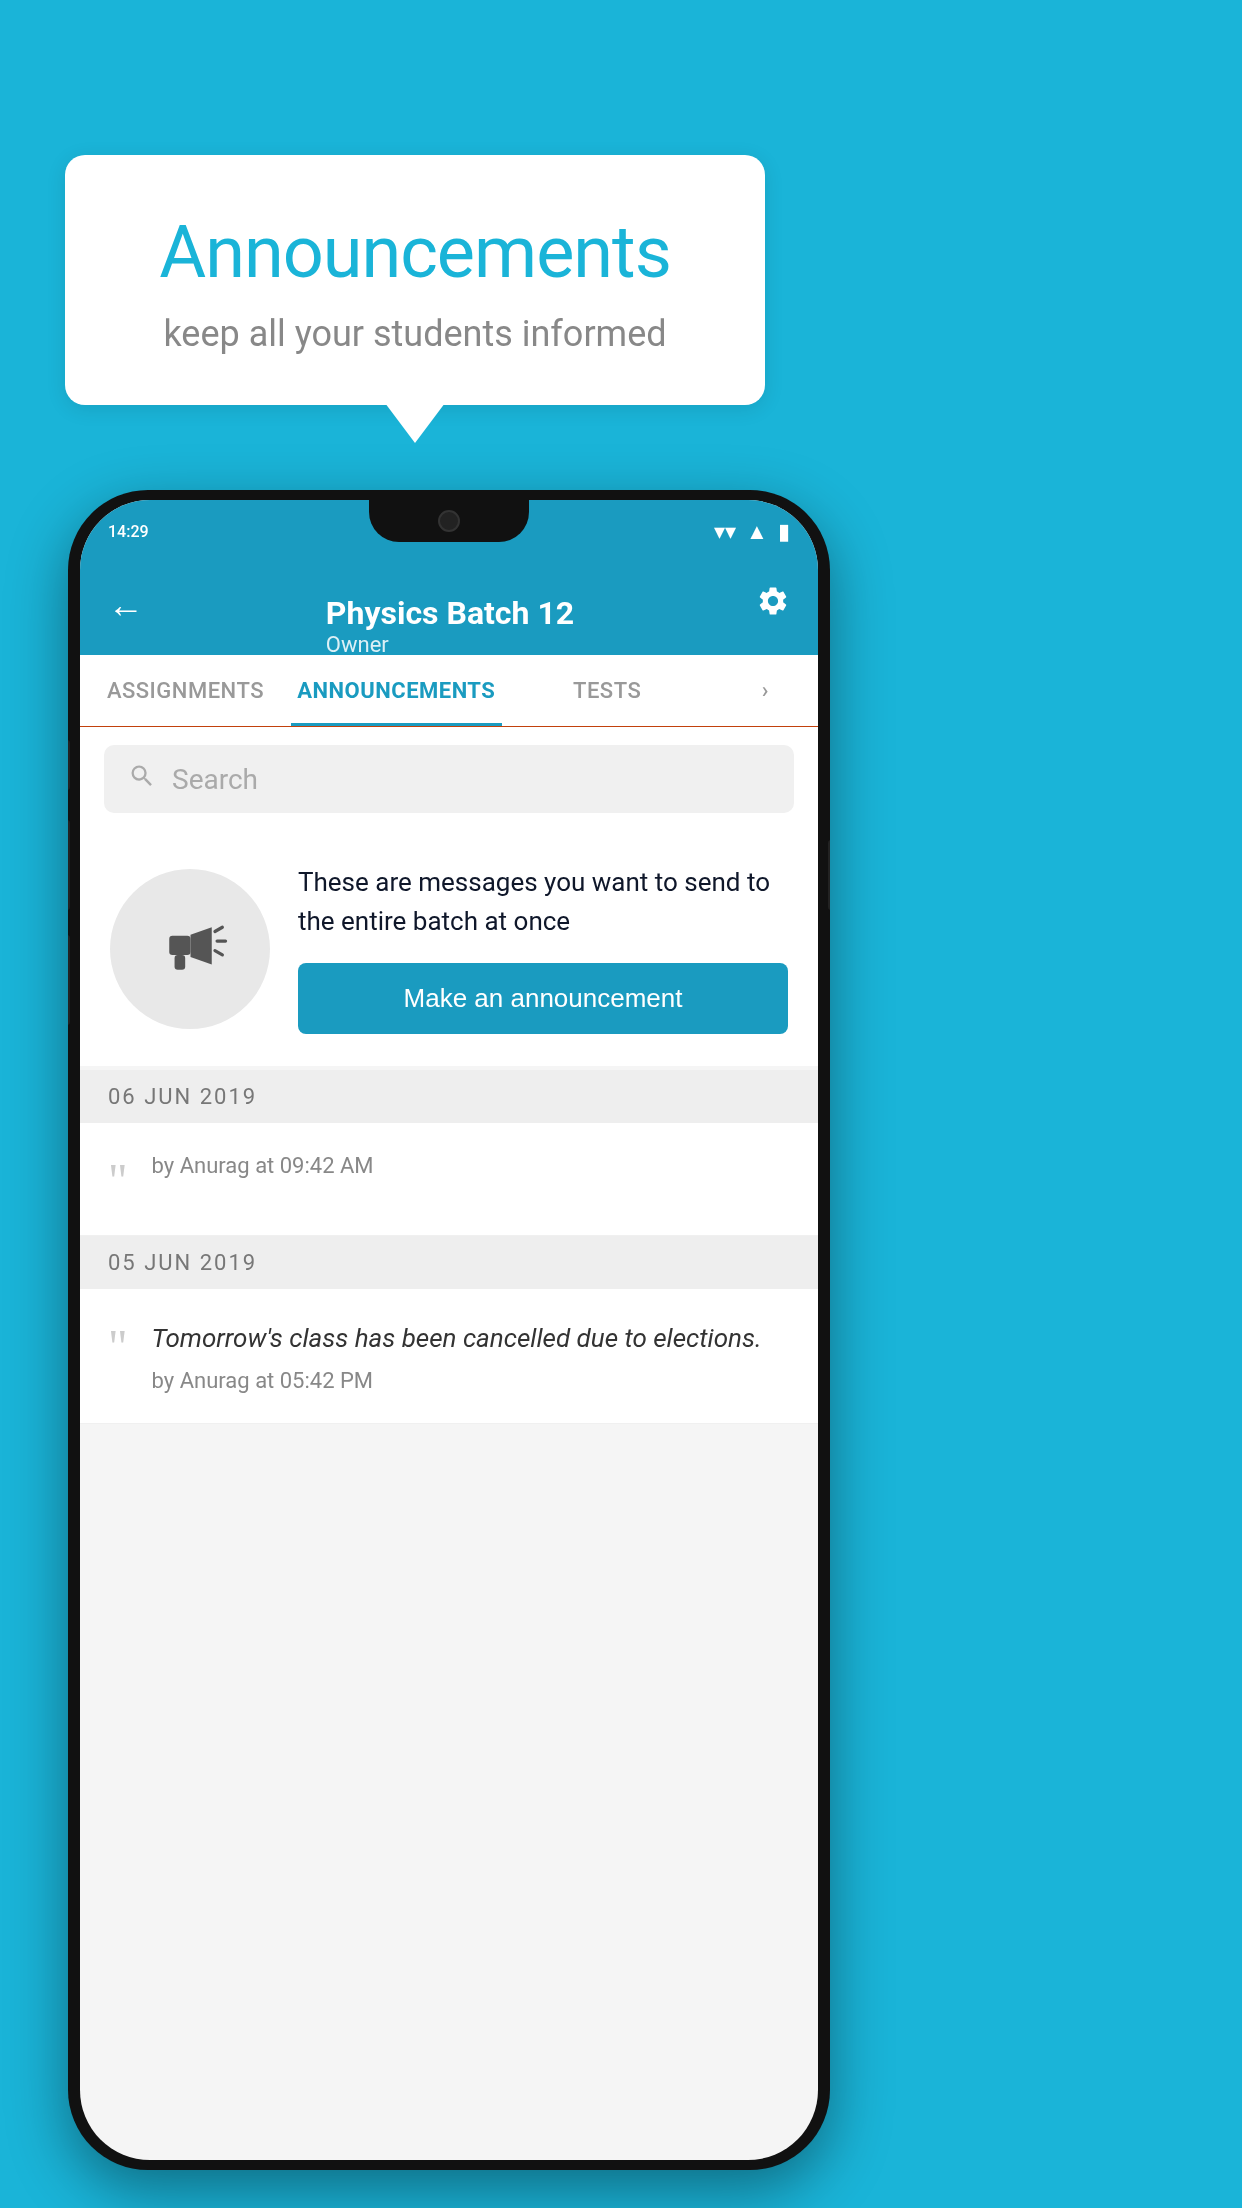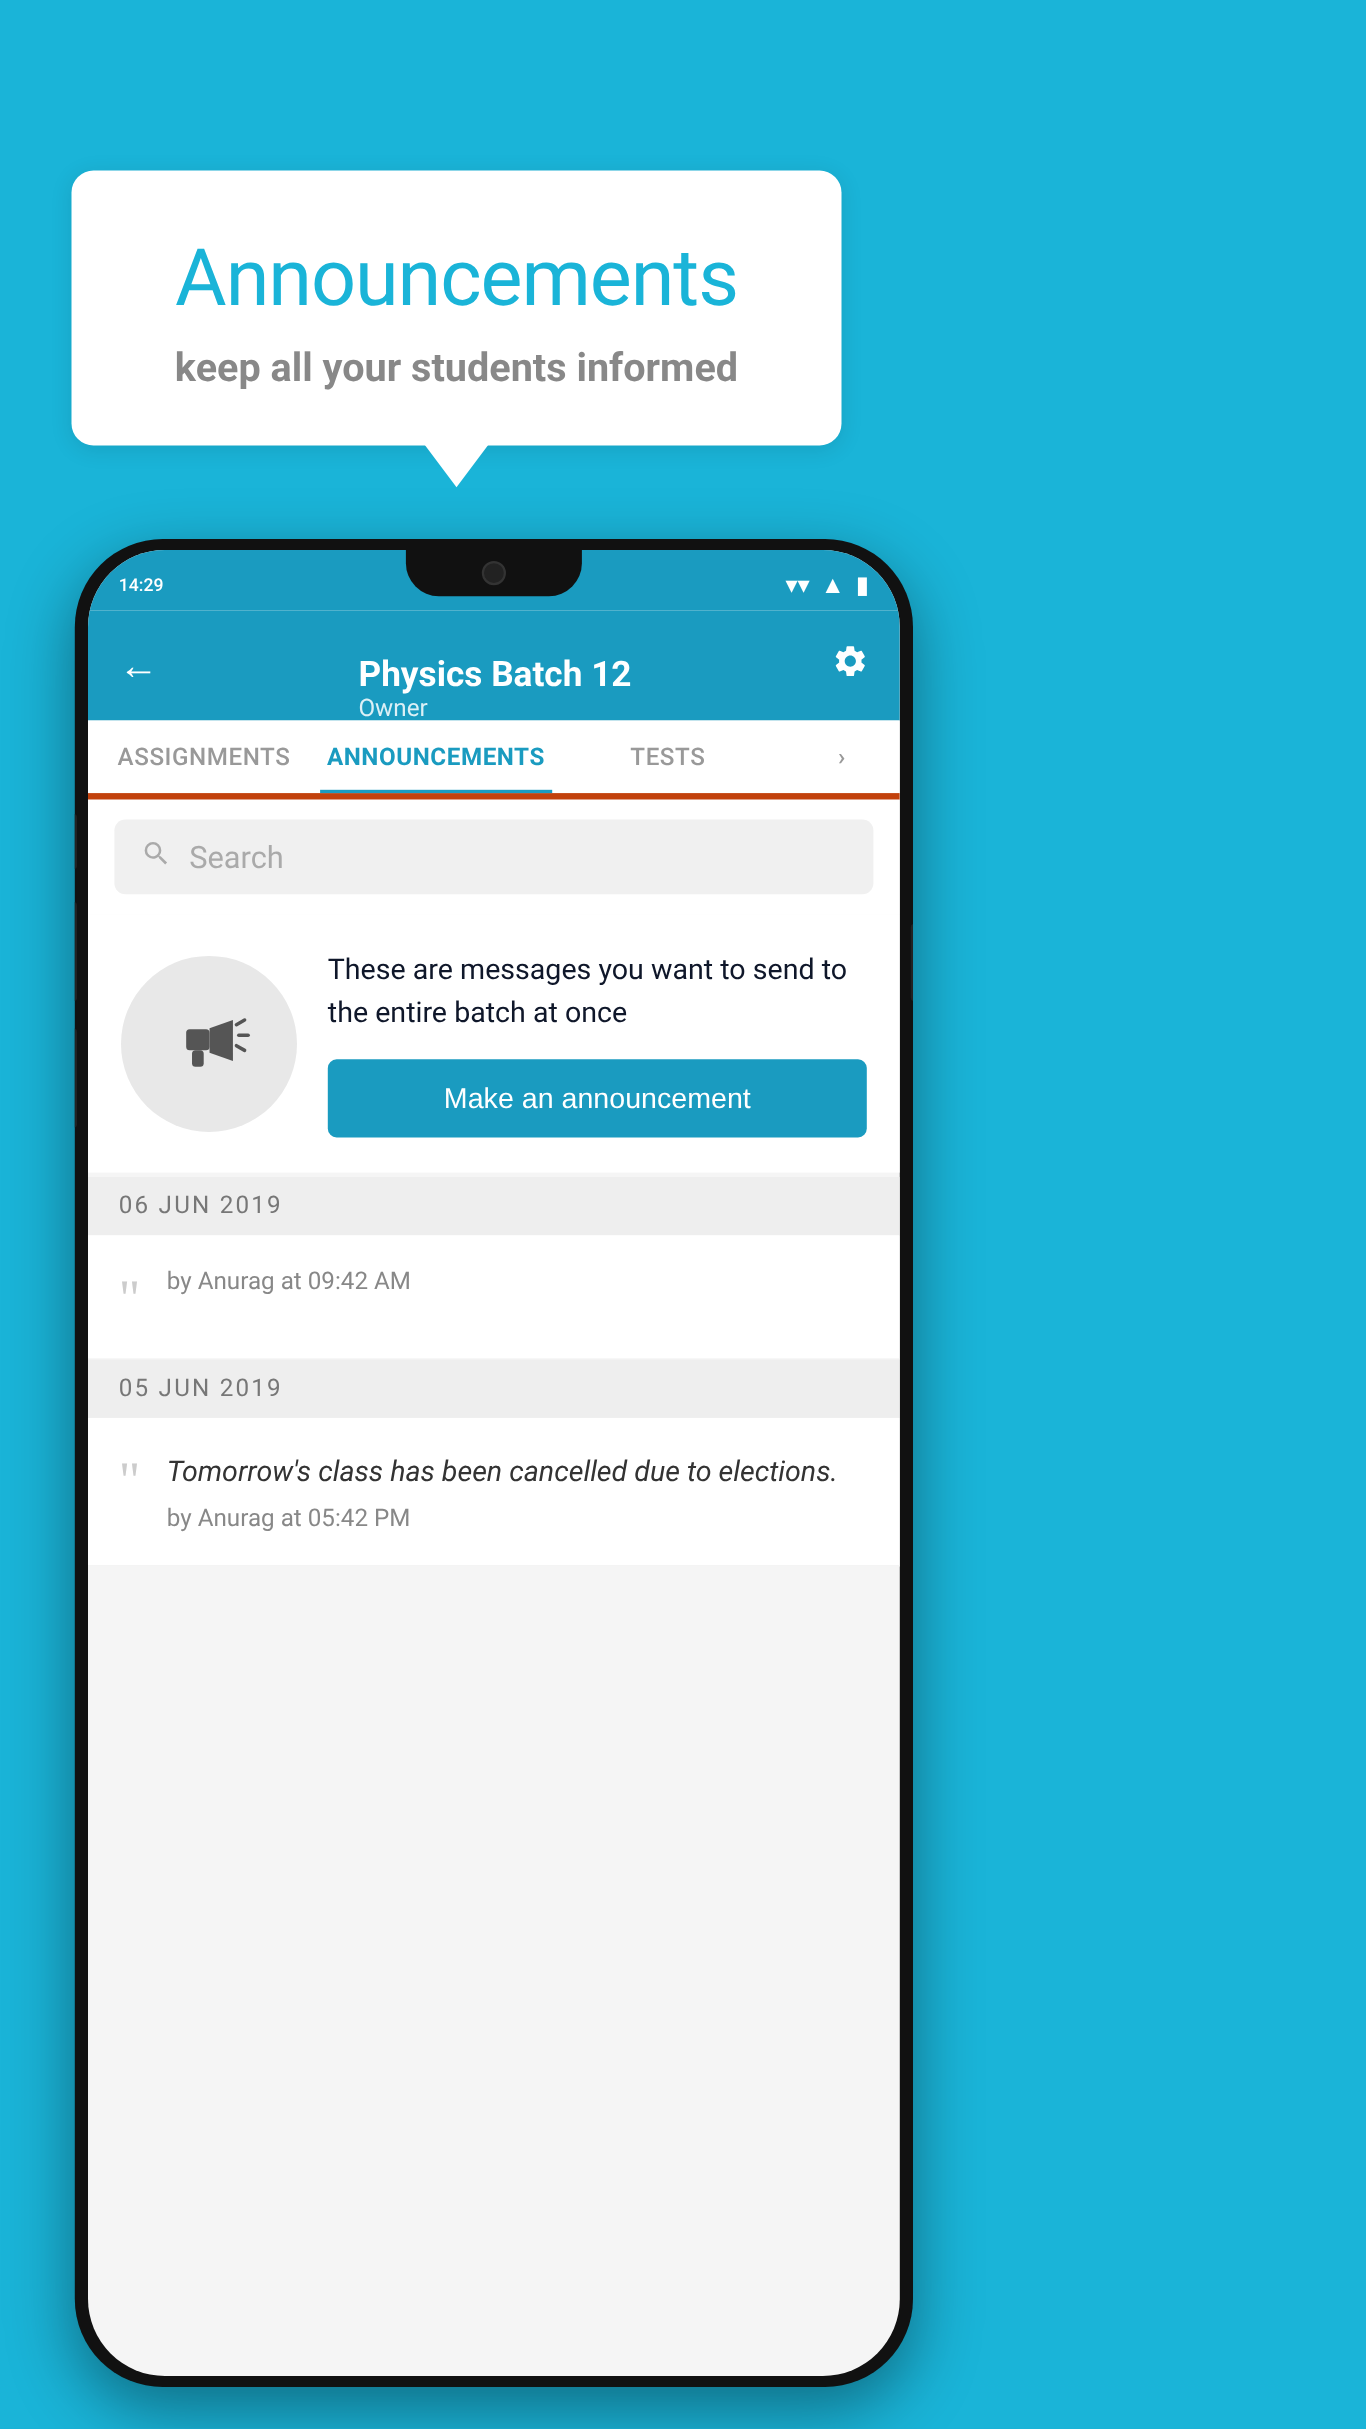--- a/index.html
+++ b/index.html
@@ -43,21 +43,21 @@
       font-size: 72px;
       font-weight: 400;
       color: #1ab4d8;
       letter-spacing: -1px;
       margin-bottom: 18px;
     }
 
     .bubble-subtitle {
       font-size: 36px;
       color: #888888;
-      font-weight: 700;
+      font-weight: 400;
     }
 
     
     .phone-frame {
       position: absolute;
       top: 490px;
       left: 68px;
       width: 762px;
       height: 1680px;
       background: #111111;
@@ -166,21 +166,21 @@
       color: white;
       font-size: 34px;
     }
 
     
     .tabs-bar {
       background: white;
       display: flex;
       align-items: stretch;
       height: 72px;
-      border-bottom: 6px solid #c2410c;
+      border-bottom: 1px solid #c2410c;
     }
 
     .tab-item {
       flex: 1;
       display: flex;
       align-items: center;
       justify-content: center;
       font-size: 22px;
       font-weight: 500;
       color: #999999;

